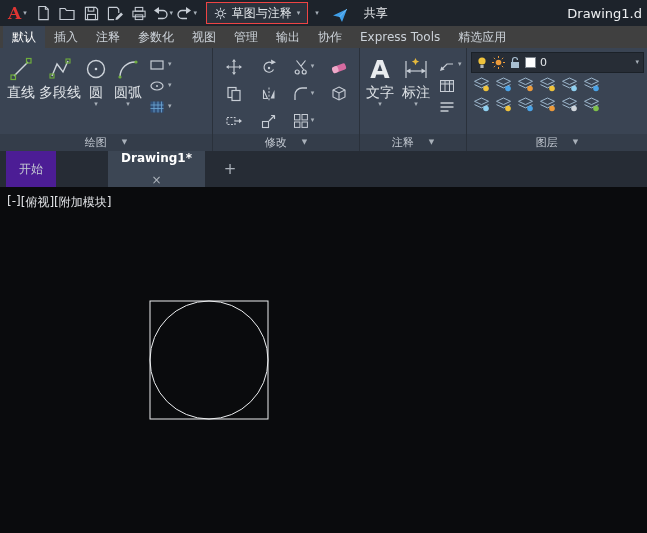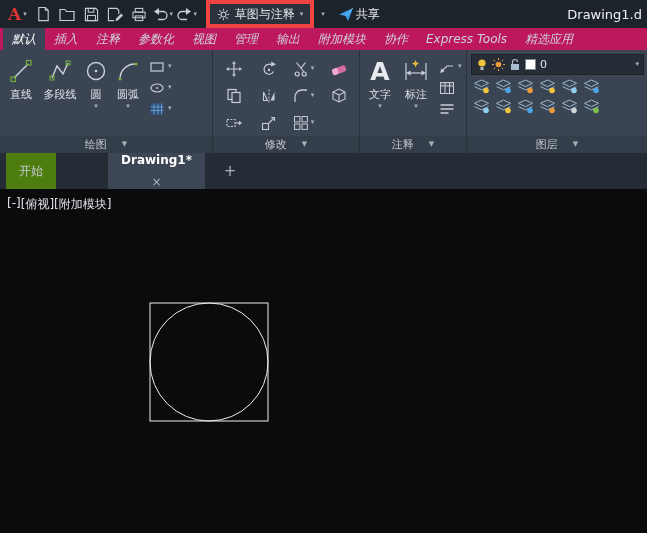--- a/index.html
+++ b/index.html
@@ -5,53 +5,53 @@
   html,body{margin:0;padding:0;}
   body{width:647px;height:533px;overflow:hidden;background:#0a0b0d;font-family:"DejaVu Sans","Liberation Sans",sans-serif;color:#d3d8de;}
   .app{width:647px;height:533px;display:flex;flex-direction:column;}
   svg{display:block;}
   
   .titlebar{flex:0 0 26px;background:#1d232b;display:flex;align-items:center;padding:0 5px;gap:3px;}
   .logo{display:flex;align-items:center;gap:2px;padding:0 3px;cursor:pointer;}
   .logo-a{color:#dd3533;font-weight:bold;font-size:17px;line-height:1;font-family:"DejaVu Serif","Liberation Serif",serif;}
   .tinycaret{font-size:7px;color:#a8b0b9;line-height:1;}
   .qat{width:21px;height:20px;display:flex;align-items:center;justify-content:center;gap:1px;border-radius:2px;cursor:pointer;}
-  .workspace{display:flex;align-items:center;gap:5px;background:#2b323c;border:4px solid #ef4444;height:20px;padding:0 7px;margin-left:5px;cursor:pointer;font-size:12px;color:#dfe3e7;white-space:nowrap;}
+  .workspace{display:flex;align-items:center;gap:5px;background:#2b323c;border:1px solid #ef4444;height:20px;padding:0 7px;margin-left:5px;cursor:pointer;font-size:12px;color:#dfe3e7;white-space:nowrap;}
   .qat-expand{padding:0 4px;cursor:pointer;}
-  .share{display:flex;align-items:center;gap:3px;padding:0 7px;cursor:pointer;font-size:12px;color:#e8eaed;white-space:nowrap;}
+  .share{display:flex;align-items:flex-end;gap:17px;padding:0 7px;cursor:pointer;font-size:12px;color:#e8eaed;white-space:nowrap;}
   .doc-title{margin-left:auto;font-size:13px;color:#eef0f2;white-space:nowrap;overflow:hidden;max-width:86px;}
   
-  .tabrow{flex:0 0 22px;background:#be185d;display:flex;padding-left:3px;font-style:italic;}
+  .tabrow{flex:0 0 22px;background:#404040;display:flex;padding-left:3px;}
   .rtab{display:flex;align-items:center;padding:0 9px;font-size:12px;color:#ccd2d9;cursor:pointer;white-space:nowrap;}
   .rtab.active{background:#3a4453;color:#ffffff;}
   
   .ribbon{flex:0 0 102px;background:#3a4453;display:flex;}
   .panel{display:flex;flex-direction:column;border-right:1px solid #2a313b;}
   .panel-body{flex:1;display:flex;padding:2px 3px 0;}
   .panel-label{flex:0 0 17px;display:flex;align-items:center;justify-content:center;gap:15px;font-size:11px;color:#c4cad2;background:#343d4a;cursor:pointer;}
   .bigtool{display:flex;flex-direction:column;align-items:center;padding-top:4px;gap:2px;cursor:pointer;border-radius:2px;}
   .bicon{height:30px;display:flex;align-items:center;justify-content:center;}
-  .blabel{font-size:11px;color:#e0e4e8;line-height:13px;text-align:center;white-space:nowrap;}
+  .blabel{font-size:14px;color:#e0e4e8;line-height:13px;text-align:center;white-space:nowrap;}
   .smallcol{display:flex;flex-direction:column;gap:2px;padding:5px 0 0 4px;}
   .stool{display:flex;align-items:center;gap:3px;height:19px;cursor:pointer;}
   .modgrid{display:grid;grid-template-columns:repeat(4,35px);grid-auto-rows:27px;align-content:start;padding-top:3px;}
   .mcell{display:flex;align-items:center;justify-content:center;gap:2px;cursor:pointer;}
   
   .lybody{flex:1;display:flex;padding:2px 3px 0 4px;gap:4px;}
   .lytools{flex:1;display:flex;flex-direction:column;gap:3px;padding-top:2px;}
   .layercombo{height:19px;background:#272d36;border:1px solid #1b2128;display:flex;align-items:center;gap:4px;padding:0 4px;cursor:pointer;}
   .swatch{width:9px;height:9px;background:#ffffff;border:1px solid #7e858d;}
   .layername{font-size:11px;color:#e5e8eb;}
   .ltrow{display:flex;gap:2px;}
   .ltool{width:20px;height:17px;display:flex;align-items:center;justify-content:center;cursor:pointer;}
   .proplabel{width:38px;font-size:10.5px;line-height:12px;text-align:center;color:#e0e4e8;}
   
   .filetabs{flex:0 0 22px;background:#262c35;display:flex;align-items:stretch;}
   .ftab{display:flex;align-items:center;padding:0 13px;font-size:12px;color:#c6ccd3;cursor:pointer;gap:8px;}
-  .ftab.start{margin-left:6px;background:#4d7c0f;}
+  .ftab.start{margin-left:6px;background:#4c1d95;}
   .ftab.active{margin-left:52px;background:#3c4654;color:#ffffff;font-weight:bold;flex-direction:column;}
   .ftab .close{font-weight:normal;color:#aeb5bd;font-size:12px;}
   .newtab{width:22px;display:flex;align-items:center;justify-content:center;color:#aab1b9;font-size:15px;cursor:pointer;margin-left:14px;}
   
   .canvas{flex:1;position:relative;background:#0a0b0d;}
   .drawsvg{position:absolute;left:0;top:0;}
   .vpctl{position:absolute;top:7px;left:7px;display:flex;font-size:12px;color:#dfe1e4;}
   .vpctl span{cursor:pointer;}
 </style>
 </head>
@@ -134,21 +134,20 @@
   </div>
 
   <div class="tabrow">
     <span class="rtab active">默认</span>
     <span class="rtab">插入</span>
     <span class="rtab">注释</span>
     <span class="rtab">参数化</span>
     <span class="rtab">视图</span>
     <span class="rtab">管理</span>
     <span class="rtab">输出</span>
-    <span class="rtab">附加模块</span>
     <span class="rtab">协作</span>
     <span class="rtab">Express Tools</span>
     <span class="rtab">精选应用</span>
   </div>
 
   <div class="ribbon">
 
     <div class="panel" style="width:212px">
       <div class="panel-body">
         <div class="bigtool" style="width:36px">

